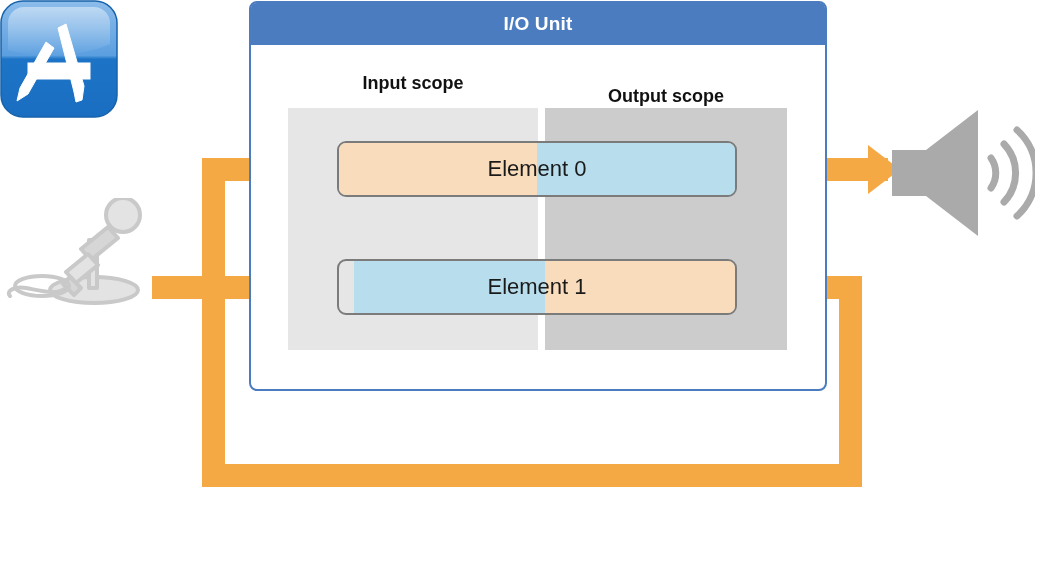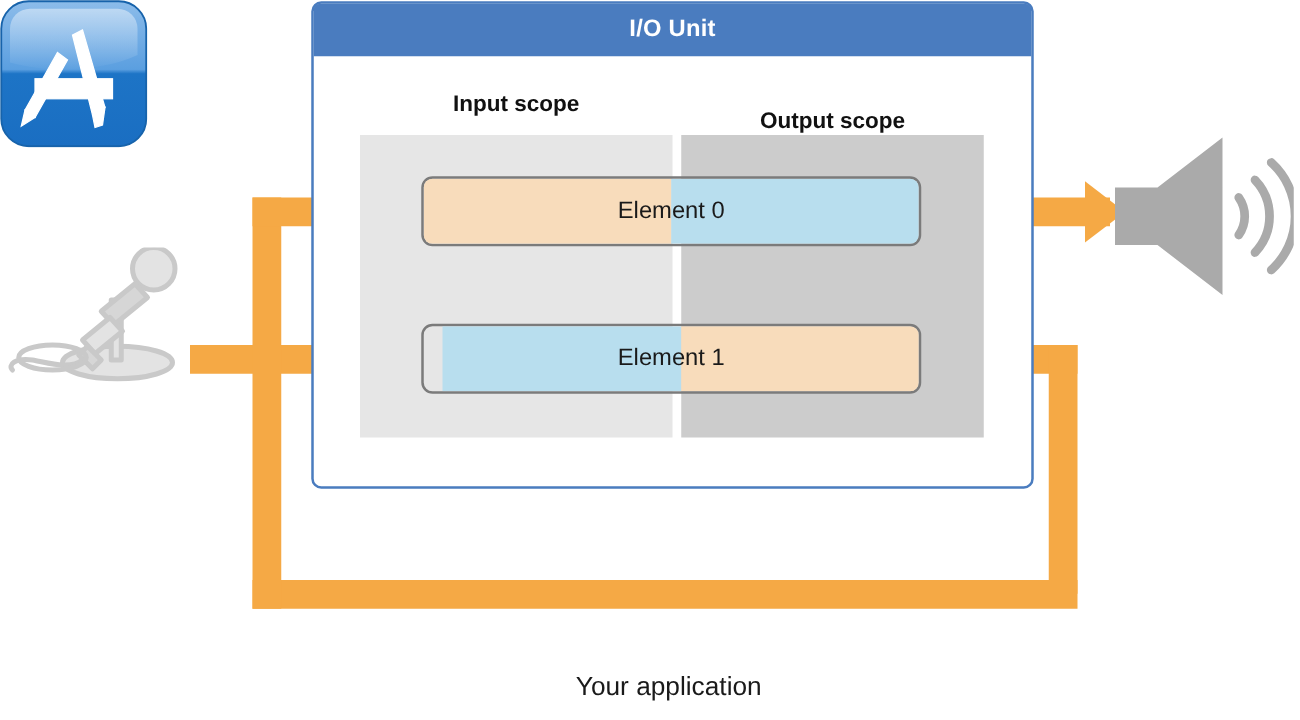--- a/index.html
+++ b/index.html
@@ -28,21 +28,21 @@
   .scope-bg{position:absolute;}
   #scope-in-bg{left:288px;top:108px;width:250px;height:242px;background:#e6e6e6;}
   #scope-out-bg{left:545px;top:108px;width:242px;height:242px;background:#cccccc;}
 
   
   .element{position:absolute;height:56px;border:2px solid #7b7b7b;border-radius:9px;
            overflow:hidden;box-sizing:border-box;display:flex;}
   .element .half{flex:1 1 50%;height:100%;}
   .element .cap{position:absolute;left:0;top:0;width:100%;height:100%;
            display:flex;align-items:center;justify-content:center;
-           font-size:19px;color:#1a1a1a;}
+           font-size:22px;color:#1a1a1a;}
   #element0{left:337px;top:141px;width:400px;}
   #element1{left:337px;top:259px;width:400px;padding-left:15px;}
 
   
   #app-caption{left:400px;top:538px;width:270px;text-align:center;
                font-size:21px;color:#1a1a1a;}
 
   
   #app-icon{left:473px;top:415px;width:118px;height:118px;}
 </style>
@@ -137,15 +137,14 @@
       <rect x="28" y="63" width="62" height="16"></rect>
 
       <path d="M58 28 L66 24 L84 86 L74 92 Z"></path>
       <path d="M74 92 L84 86 L82 100 L76 102 Z" fill="#ffffff"></path>
 
       <path d="M46 42 L54 48 L28 94 L20 88 Z"></path>
       <path d="M20 88 L28 94 L17 101 Z"></path>
     </g>
   </svg>
 
-  <div class="abs" id="app-caption">Your application</div>
 
 </div>
 
 </body></html>

